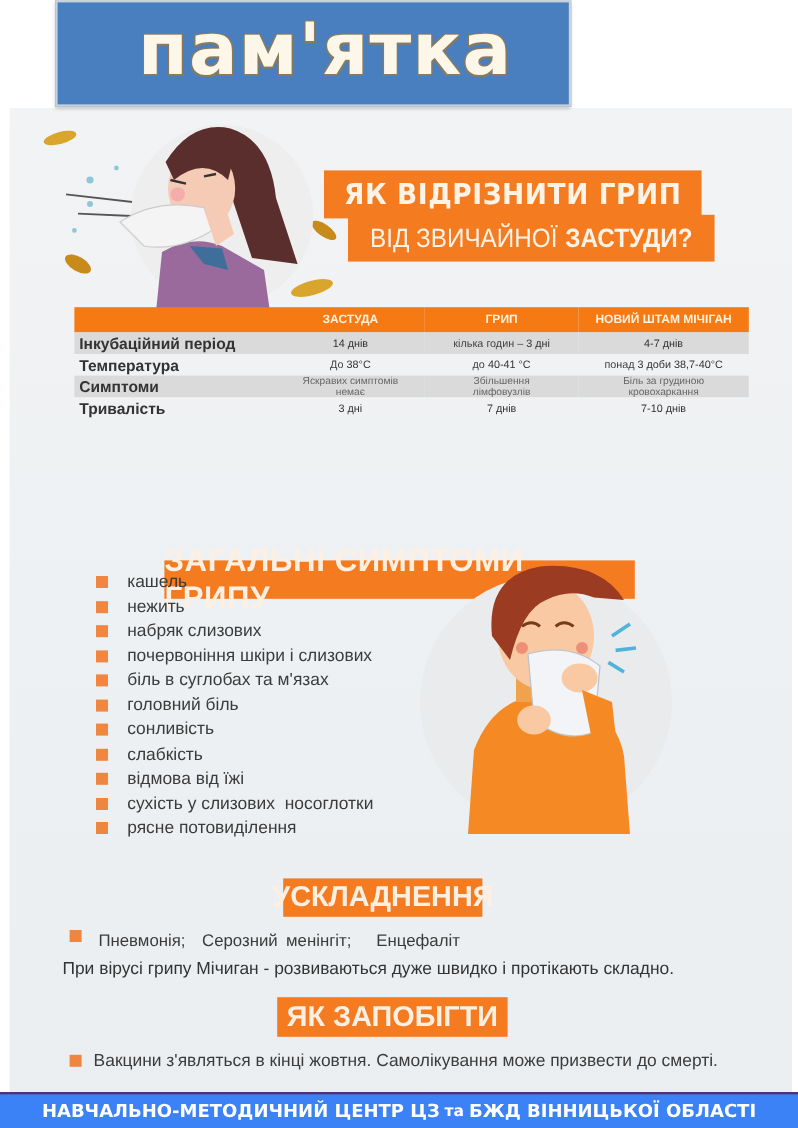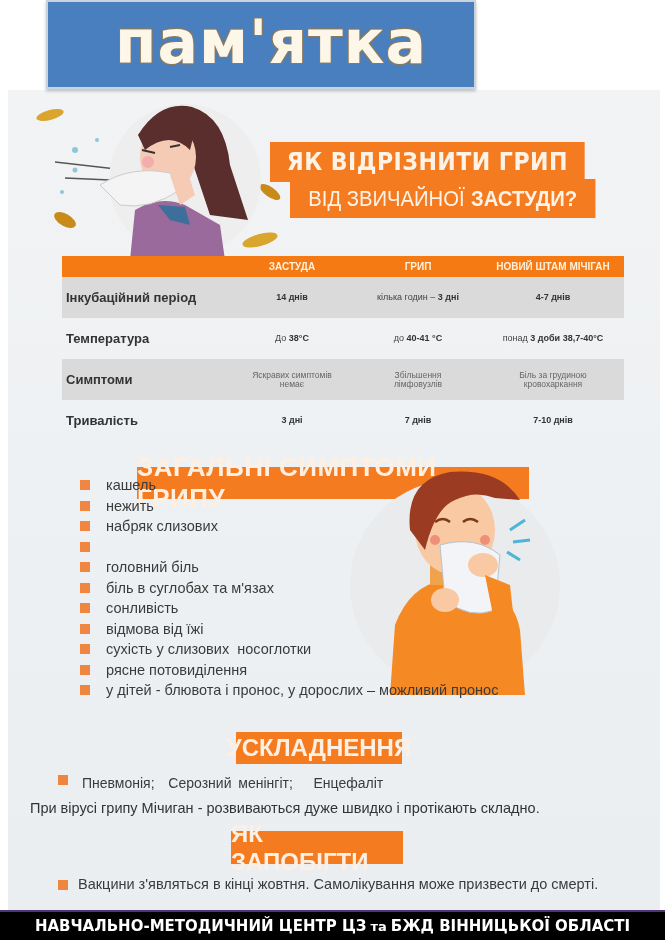--- a/index.html
+++ b/index.html
@@ -44,54 +44,54 @@
 
   
   .cmp-table {
     position: absolute; left: 62px; top: 256px; width: 562px;
     border-collapse: collapse;
   }
   .cmp-table th {
     background: #f57a14; color: #fff1dc; height: 21px;
     font-size: 10px; font-weight: bold; text-align: center;
   }
-  .cmp-table td { height: 41px; font-size: 9px; color: #444; text-align: center; line-height: 9px; }
+  .cmp-table td { height: 18px; font-size: 9px; color: #444; text-align: center; line-height: 9px; }
   .cmp-table tr.shade td { background: #dadada; }
   .cmp-table td.rowhead { text-align: left; padding-left: 4px; font-size: 13px; font-weight: bold; color: #333; width: 168px; }
-  .cmp-table td.cell b { font-weight: bold; color: #333; }
+  .cmp-table td.cell b { font-weight: normal; color: #333; }
   .cmp-table td.small { font-size: 8.5px; color: #666; }
 
   
   .sec-head {
     position: absolute; background: #f47b20; color: #fdf0e2;
     font-family: "Liberation Sans", sans-serif; font-weight: bold;
     display: flex; align-items: center; justify-content: center;
   }
   .sec-symptoms { left: 137px; top: 420px; width: 392px; height: 32px; font-size: 26px; letter-spacing: 0.5px; margin-top: 47px; }
   .sec-complic { left: 236px; top: 732px; width: 166px; height: 32px; font-size: 24px; }
-  .sec-prevent { left: 231px; top: 831px; width: 172px; height: 33px; font-size: 24px; }
+  .sec-prevent { left: 231px; top: 831px; width: 192px; height: 33px; font-size: 24px; }
 
   
   .sym-list { position: absolute; left: 56px; top: 475px; list-style: none; }
   .sym-list li {
     height: 20.5px; display: flex; align-items: center;
     font-size: 14.5px; color: #3b3b3b; margin-left: 24px;
   }
   .bullet { width: 10px; height: 10px; background: #f07a2c; margin-right: 16px; flex: none; opacity: 0.9; }
 
   .complic-item { position: absolute; left: 58px; top: 775px; display: flex; align-items: flex-start; font-size: 14px; color: #3b3b3b; }
   .complic-item span.t { word-spacing: 3px; }
-  .complic-note { position: absolute; left: 30px; top: 800px; font-size: 14.5px; color: #333; }
+  .complic-note { position: absolute; left: 52px; top: 800px; font-size: 14.5px; color: #333; }
   .prevent-item { position: absolute; left: 58px; top: 874px; width: 570px; font-size: 14.5px; color: #3b3b3b; line-height: 20px; }
   .prevent-item .bullet { display: inline-block; margin-right: 10px; vertical-align: middle; }
 
   
   .footer {
     position: absolute; left: 0; top: 910px; width: 665px; height: 30px;
-    background: #000000; border-top: 2px solid #4d3578;
+    background: #3b82f6; border-top: 2px solid #4d3578;
     display: flex; align-items: center; justify-content: center;
     color: #ffffff; font-family: "DejaVu Sans", sans-serif; font-weight: bold; font-size: 15px;
   }
   .footer .ta { font-size: 13px; margin: 0 4px; }
 
   svg { display: block; }
   .illus { position: absolute; }
 </style>
 </head>
 <body>
@@ -219,48 +219,49 @@
   <li>
       <span class="bullet"></span>
       <span>нежить</span>
     </li>
   <li>
       <span class="bullet"></span>
       <span>набряк слизових</span>
     </li>
   <li>
       <span class="bullet"></span>
+      <span>почервоніння шкіри і слизових</span>
+    </li>
+  <li>
+      <span class="bullet"></span>
+      <span>біль в суглобах та м'язах</span>
     </li>
   <li>
       <span class="bullet"></span>
       <span>головний біль</span>
     </li>
   <li>
       <span class="bullet"></span>
-      <span>біль в суглобах та м'язах</span>
-    </li>
-  <li>
-      <span class="bullet"></span>
       <span>сонливість</span>
     </li>
   <li>
       <span class="bullet"></span>
+      <span>слабкість</span>
+    </li>
+  <li>
+      <span class="bullet"></span>
       <span>відмова від їжі</span>
     </li>
   <li>
       <span class="bullet"></span>
       <span style="white-space:pre;">сухість у слизових  носоглотки</span>
     </li>
   <li>
       <span class="bullet"></span>
       <span>рясне потовиділення</span>
-    </li>
-  <li>
-      <span class="bullet"></span>
-      <span>у дітей - блювота і пронос, у дорослих – можливий пронос</span>
     </li>
 </ul>
 
 <div class="sec-head sec-complic">УСКЛАДНЕННЯ</div>
 <div class="complic-item">
   <span class="bullet" style="margin-right:14px;"></span>
   <span class="t" style="white-space:pre;">Пневмонія;  Серозний менінгіт;   Енцефаліт</span>
 </div>
 <div class="complic-note">При вірусі грипу Мічиган - розвиваються дуже швидко і протікають складно.</div>
 

